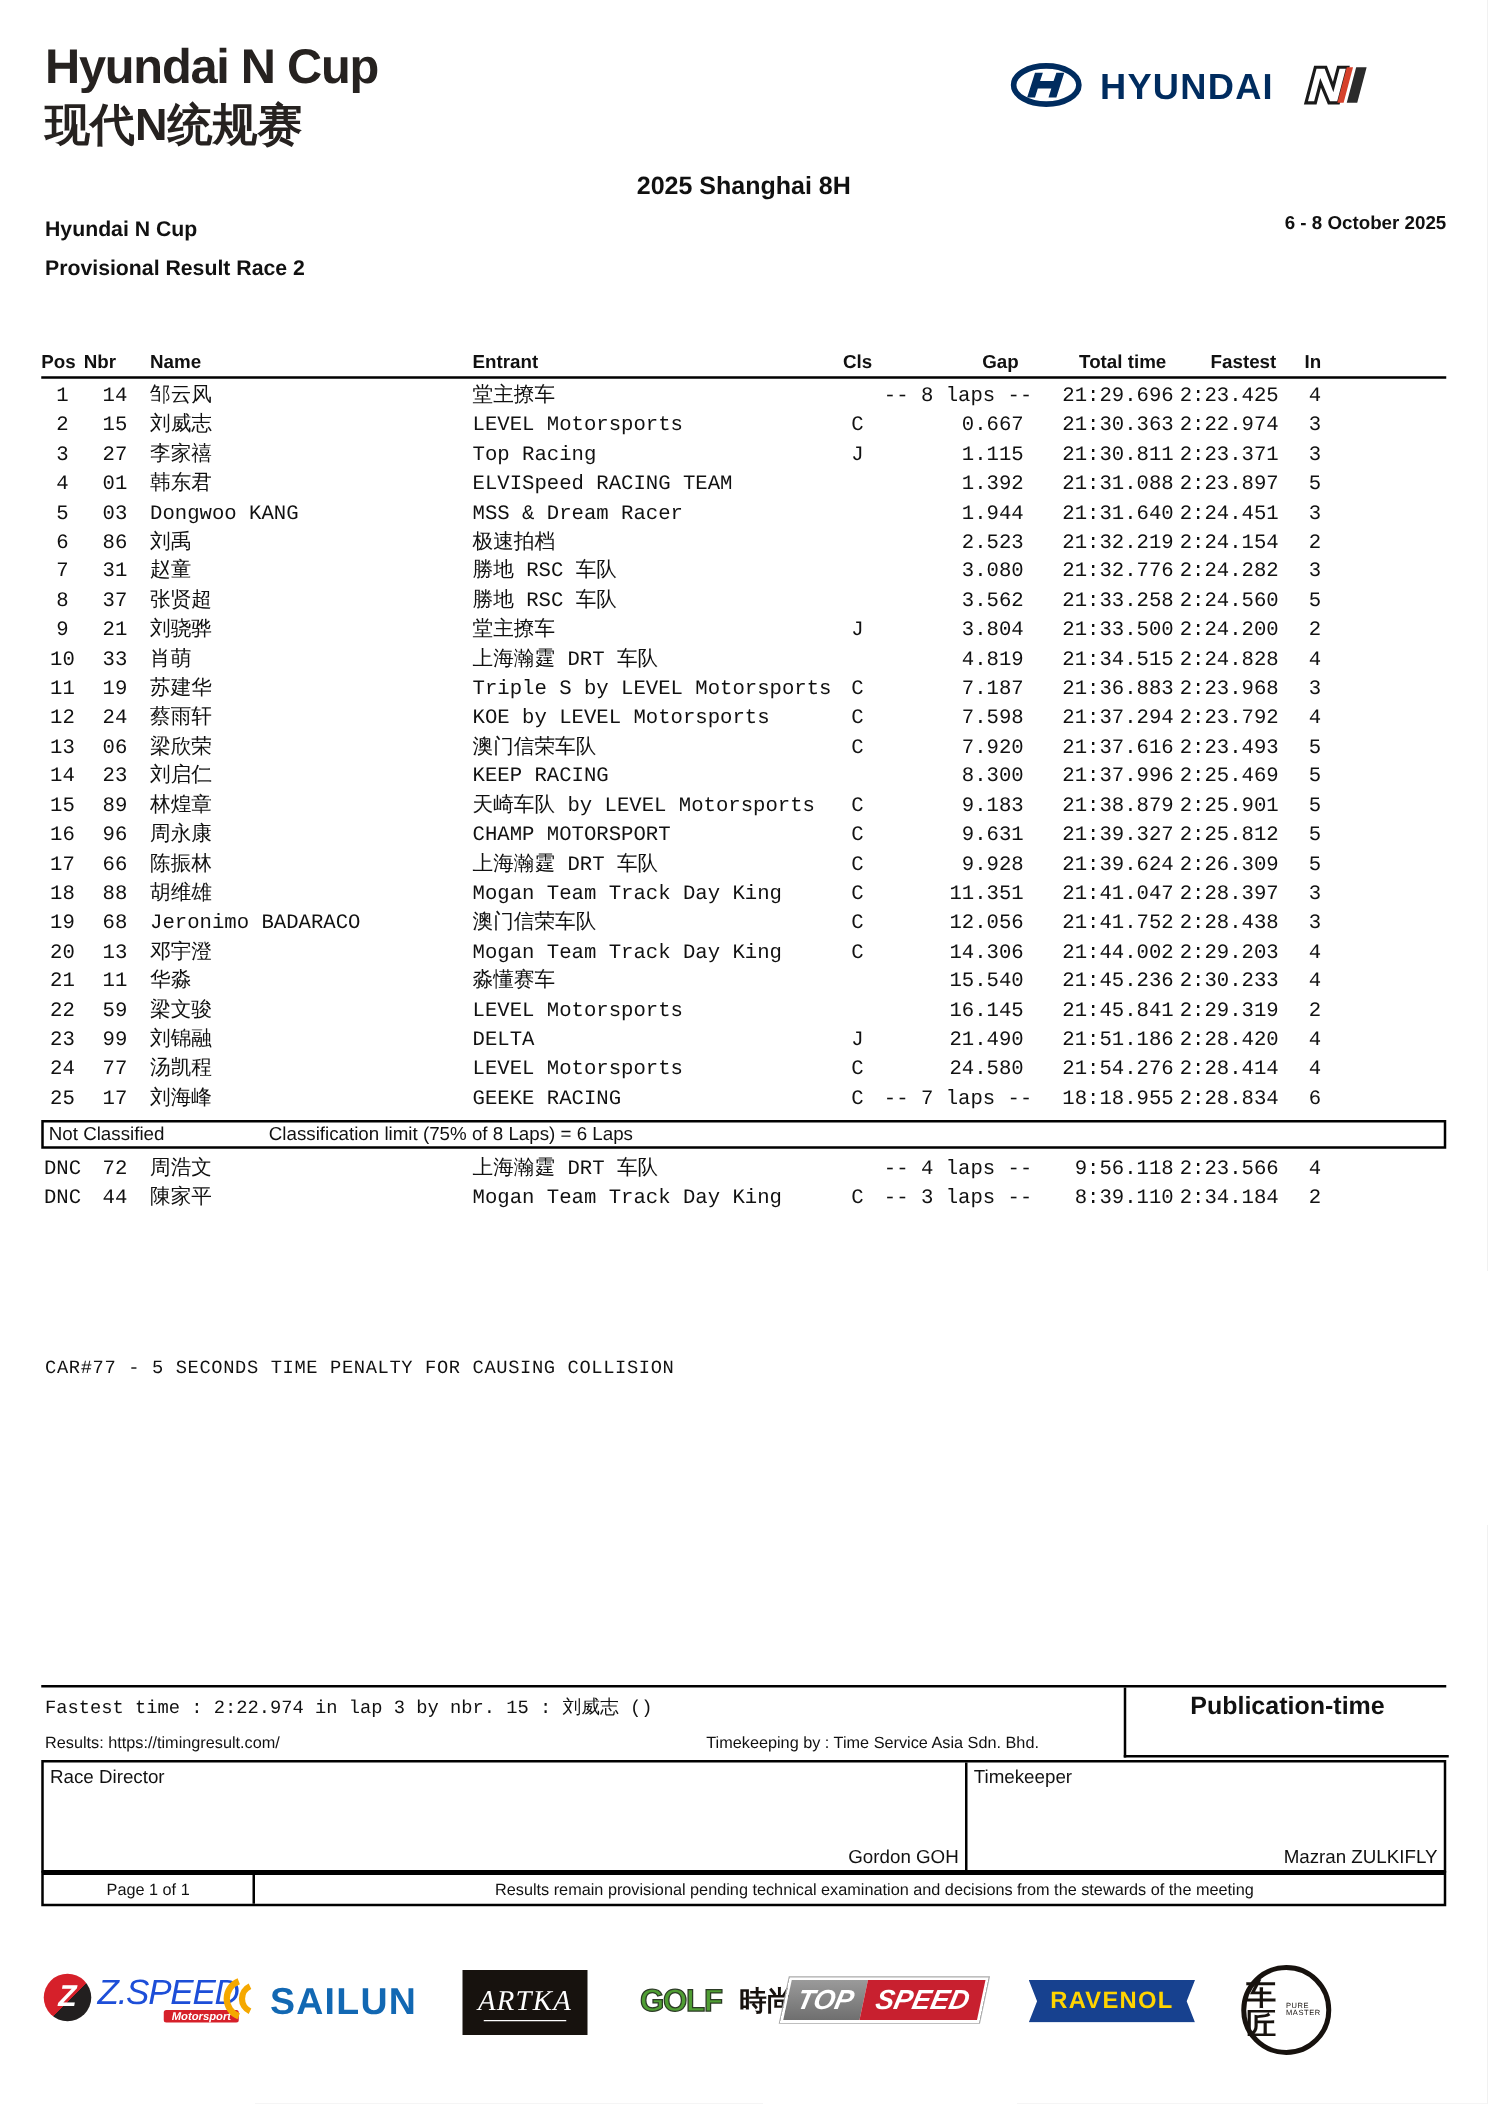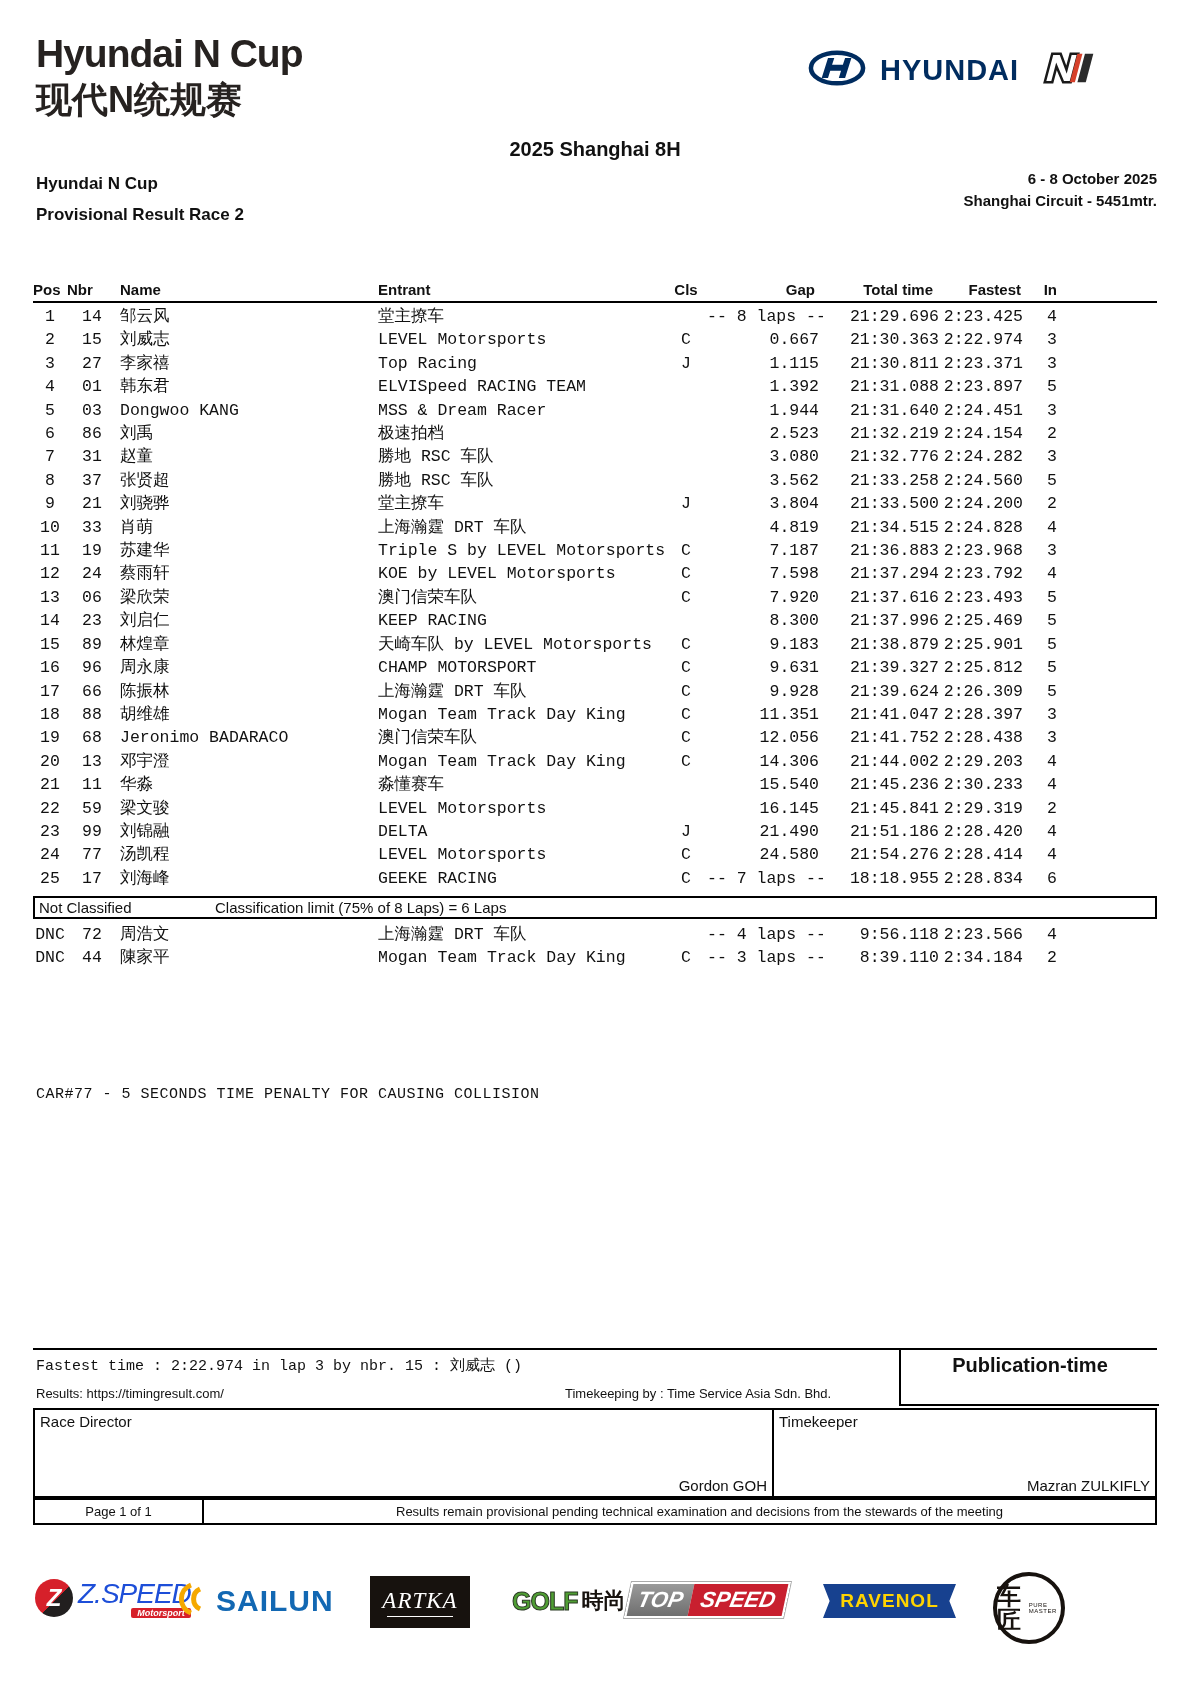--- a/index.html
+++ b/index.html
@@ -81,21 +81,21 @@
   .z-text{display:flex;flex-direction:column;align-items:flex-end;}
   .z-main{font-size:28px;font-weight:400;font-style:italic;color:#1d4ed8;letter-spacing:-1px;}
   .z-sub{background:#d6202a;color:#fff;font-size:9px;font-style:italic;font-weight:700;padding:0 6px;border-radius:2px;margin-top:-2px;}
   .sailun{left:178px;top:10px;gap:4px;}
   .sailun-text{font-size:30px;font-weight:900;color:#1268b3;letter-spacing:1px;}
   .artka{left:370px;top:4px;width:100px;height:52px;background:#17120e;flex-direction:column;justify-content:center;}
   .artka-text{color:#fff;font-family:"Liberation Serif",serif;font-style:italic;font-size:23px;letter-spacing:1px;}
   .artka-line{width:66px;height:1px;background:#fff;margin-top:2px;}
   .golf{left:512px;top:14px;}
   .golf-green{font-size:25px;font-weight:900;color:#4f9e33;letter-spacing:-1px;-webkit-text-stroke:1px #2b3a25;}
-  .golf-black{font-size:22px;font-weight:900;color:#17120e;margin-left:4px;}
+  .golf-black{font-size:22px;font-weight:900;color:#17120e;margin-left:14px;}
   .topspeed{left:628px;top:10px;transform:skewX(-12deg);border:2px solid #fff;box-shadow:0 0 0 1px #aaa;}
   .ts-top{background:linear-gradient(#9a9a9a,#6f6f6f);color:#fff;font-weight:900;font-style:italic;font-size:22px;padding:3px 8px;}
   .ts-speed{background:#c8202f;color:#fff;font-weight:900;font-style:italic;font-size:22px;padding:3px 10px;}
   .ravenol{left:823px;top:12px;width:133px;height:34px;background:#17418f;
            clip-path:polygon(0 0,100% 0,95% 50%,100% 100%,0 100%,5% 50%);
            align-items:center;justify-content:center;}
   .rav-text{color:#ffd400;font-weight:900;font-size:19px;letter-spacing:1px;}
   .puremaster{left:993px;top:0;width:64px;height:64px;border:4px solid #17120e;border-radius:50%;
               flex-direction:row;align-items:center;justify-content:center;position:absolute;}
   .pm-cjk{font-size:24px;font-weight:900;color:#17120e;line-height:1;}
@@ -123,21 +123,20 @@
         <polygon points="53,4 59,4 50,38 44,38" fill="#d6412b"></polygon>
         <polygon points="62,4 72,4 63,38 53,38" fill="#2b2b2b"></polygon>
       </svg>
     </span>
   </div>
 
   <div class="abs evt-title">2025 Shanghai 8H</div>
   <div class="abs evt-series">Hyundai N Cup</div>
   <div class="abs evt-doc">Provisional Result Race 2</div>
   <div class="abs evt-date">6 - 8 October 2025</div>
-  <div class="abs evt-circuit">Shanghai Circuit - 5451mtr.</div>
 
   <div class="abs thead grid">
     <span class="h-pos">Pos</span>
     <span class="h-nbr">Nbr</span>
     <span class="c-name">Name</span>
     <span class="c-ent">Entrant</span>
     <span class="c-cls">Cls</span>
     <span class="h-gap">Gap</span>
     <span class="h-tot">Total time</span>
     <span class="h-fas">Fastest</span>

